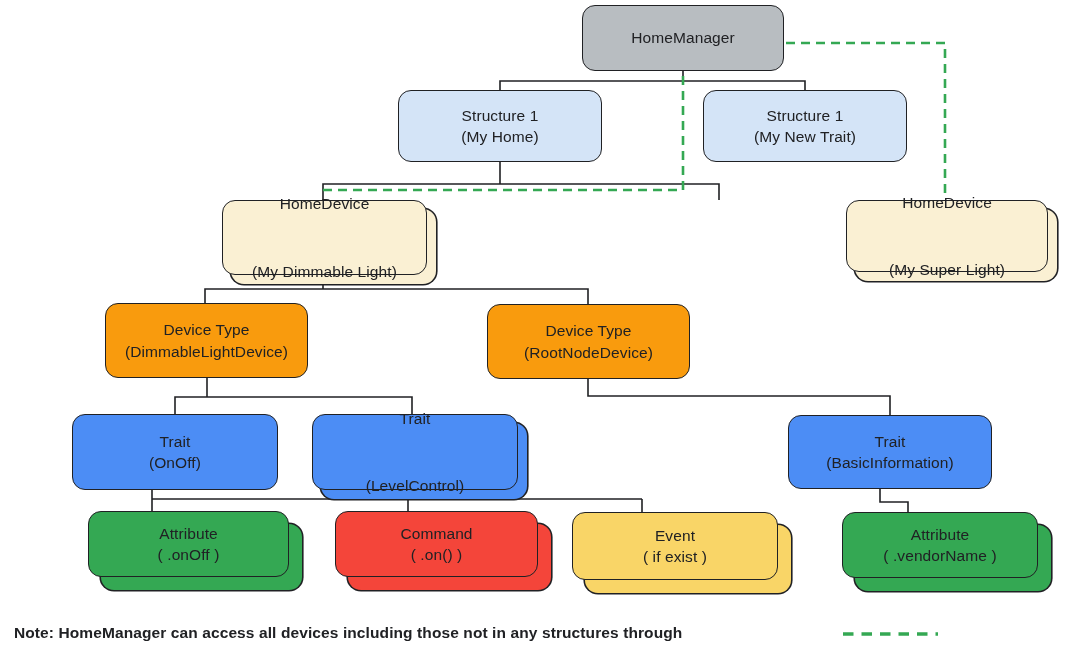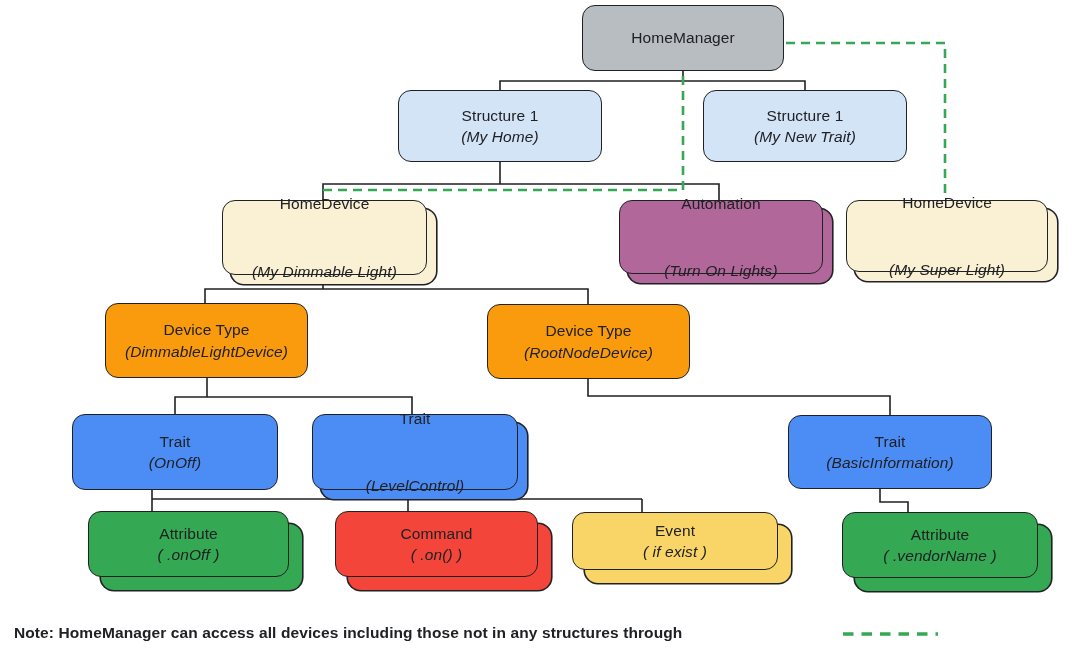--- a/index.html
+++ b/index.html
@@ -14,21 +14,21 @@
   .dash-legend { fill:none; stroke:var(--dash-green); stroke-width:3.4; stroke-dasharray:10.5 8; }
   .node {
     position:absolute; box-sizing:border-box;
     border:1.6px solid var(--border); border-radius:13px;
     background:var(--fill,#ccc);
     display:flex; flex-direction:column; align-items:center; justify-content:center;
     text-align:center; font-size:15.5px; line-height:1.38; letter-spacing:0.1px;
   }
   .node.stacked  { box-shadow: 9px 9px 0 0 var(--fill), 9px 9px 0 1.6px var(--border); gap: 46px; }
   .node.stack-lg { box-shadow: 13px 13px 0 0 var(--fill), 13px 13px 0 1.6px var(--border); margin-left: 25px; }
-  .node .s { font-style:italic; }
+  .node .s { }
   .note {
     position:absolute; left:14px; top:624px; width:820px;
     font-size:15.5px; font-weight:bold; color:#202124; letter-spacing:0.1px;
   }
 </style>
 </head>
 <body>
 
 <div id="canvas" style="--border: #202124; --dash-green: #34A853;">
 
@@ -60,24 +60,20 @@
   <div class="node" style="left: 703px; top: 90px; width: 204px; height: 72px; --fill: #D4E4F7;">
     <div class="t">Structure 1</div>
     <div class="s">(My New Trait)</div>
   </div>
 
   <div class="node stacked" style="left: 222px; top: 200px; width: 205px; height: 75px; --fill: #FAF0D3;">
     <div class="t">HomeDevice</div>
     <div class="s">(My Dimmable Light)</div>
   </div>
 
-  <div class="node stacked" style="left: 619px; top: 200px; width: 204px; height: 74px; --fill: #B2679B;">
-    <div class="t">Automation</div>
-    <div class="s">(Turn On Lights)</div>
-  </div>
 
   <div class="node stacked" style="left: 846px; top: 200px; width: 202px; height: 72px; --fill: #FAF0D3;">
     <div class="t">HomeDevice</div>
     <div class="s">(My Super Light)</div>
   </div>
 
   <div class="node" style="left: 105px; top: 303px; width: 203px; height: 75px; --fill: #F99B0D;">
     <div class="t">Device Type</div>
     <div class="s">(DimmableLightDevice)</div>
   </div>
@@ -105,21 +101,21 @@
   <div class="node stack-lg" style="left: 63px; top: 511px; width: 201px; height: 66px; --fill: #34A853;">
     <div class="t">Attribute</div>
     <div class="s">( .onOff )</div>
   </div>
 
   <div class="node stack-lg" style="left: 310px; top: 511px; width: 203px; height: 66px; --fill: #F4453A;">
     <div class="t">Command</div>
     <div class="s">( .on() )</div>
   </div>
 
-  <div class="node stack-lg" style="left: 547px; top: 512px; width: 206px; height: 58px; --fill: #F9D567;">
+  <div class="node stack-lg" style="left: 547px; top: 512px; width: 206px; height: 68px; --fill: #F9D567;">
     <div class="t">Event</div>
     <div class="s">( if exist )</div>
   </div>
 
   <div class="node stack-lg" style="left: 817px; top: 512px; width: 196px; height: 66px; --fill: #34A853;">
     <div class="t">Attribute</div>
     <div class="s">( .vendorName )</div>
   </div>
 
   <div class="note">Note: HomeManager can access all devices including those not in any structures through</div>

